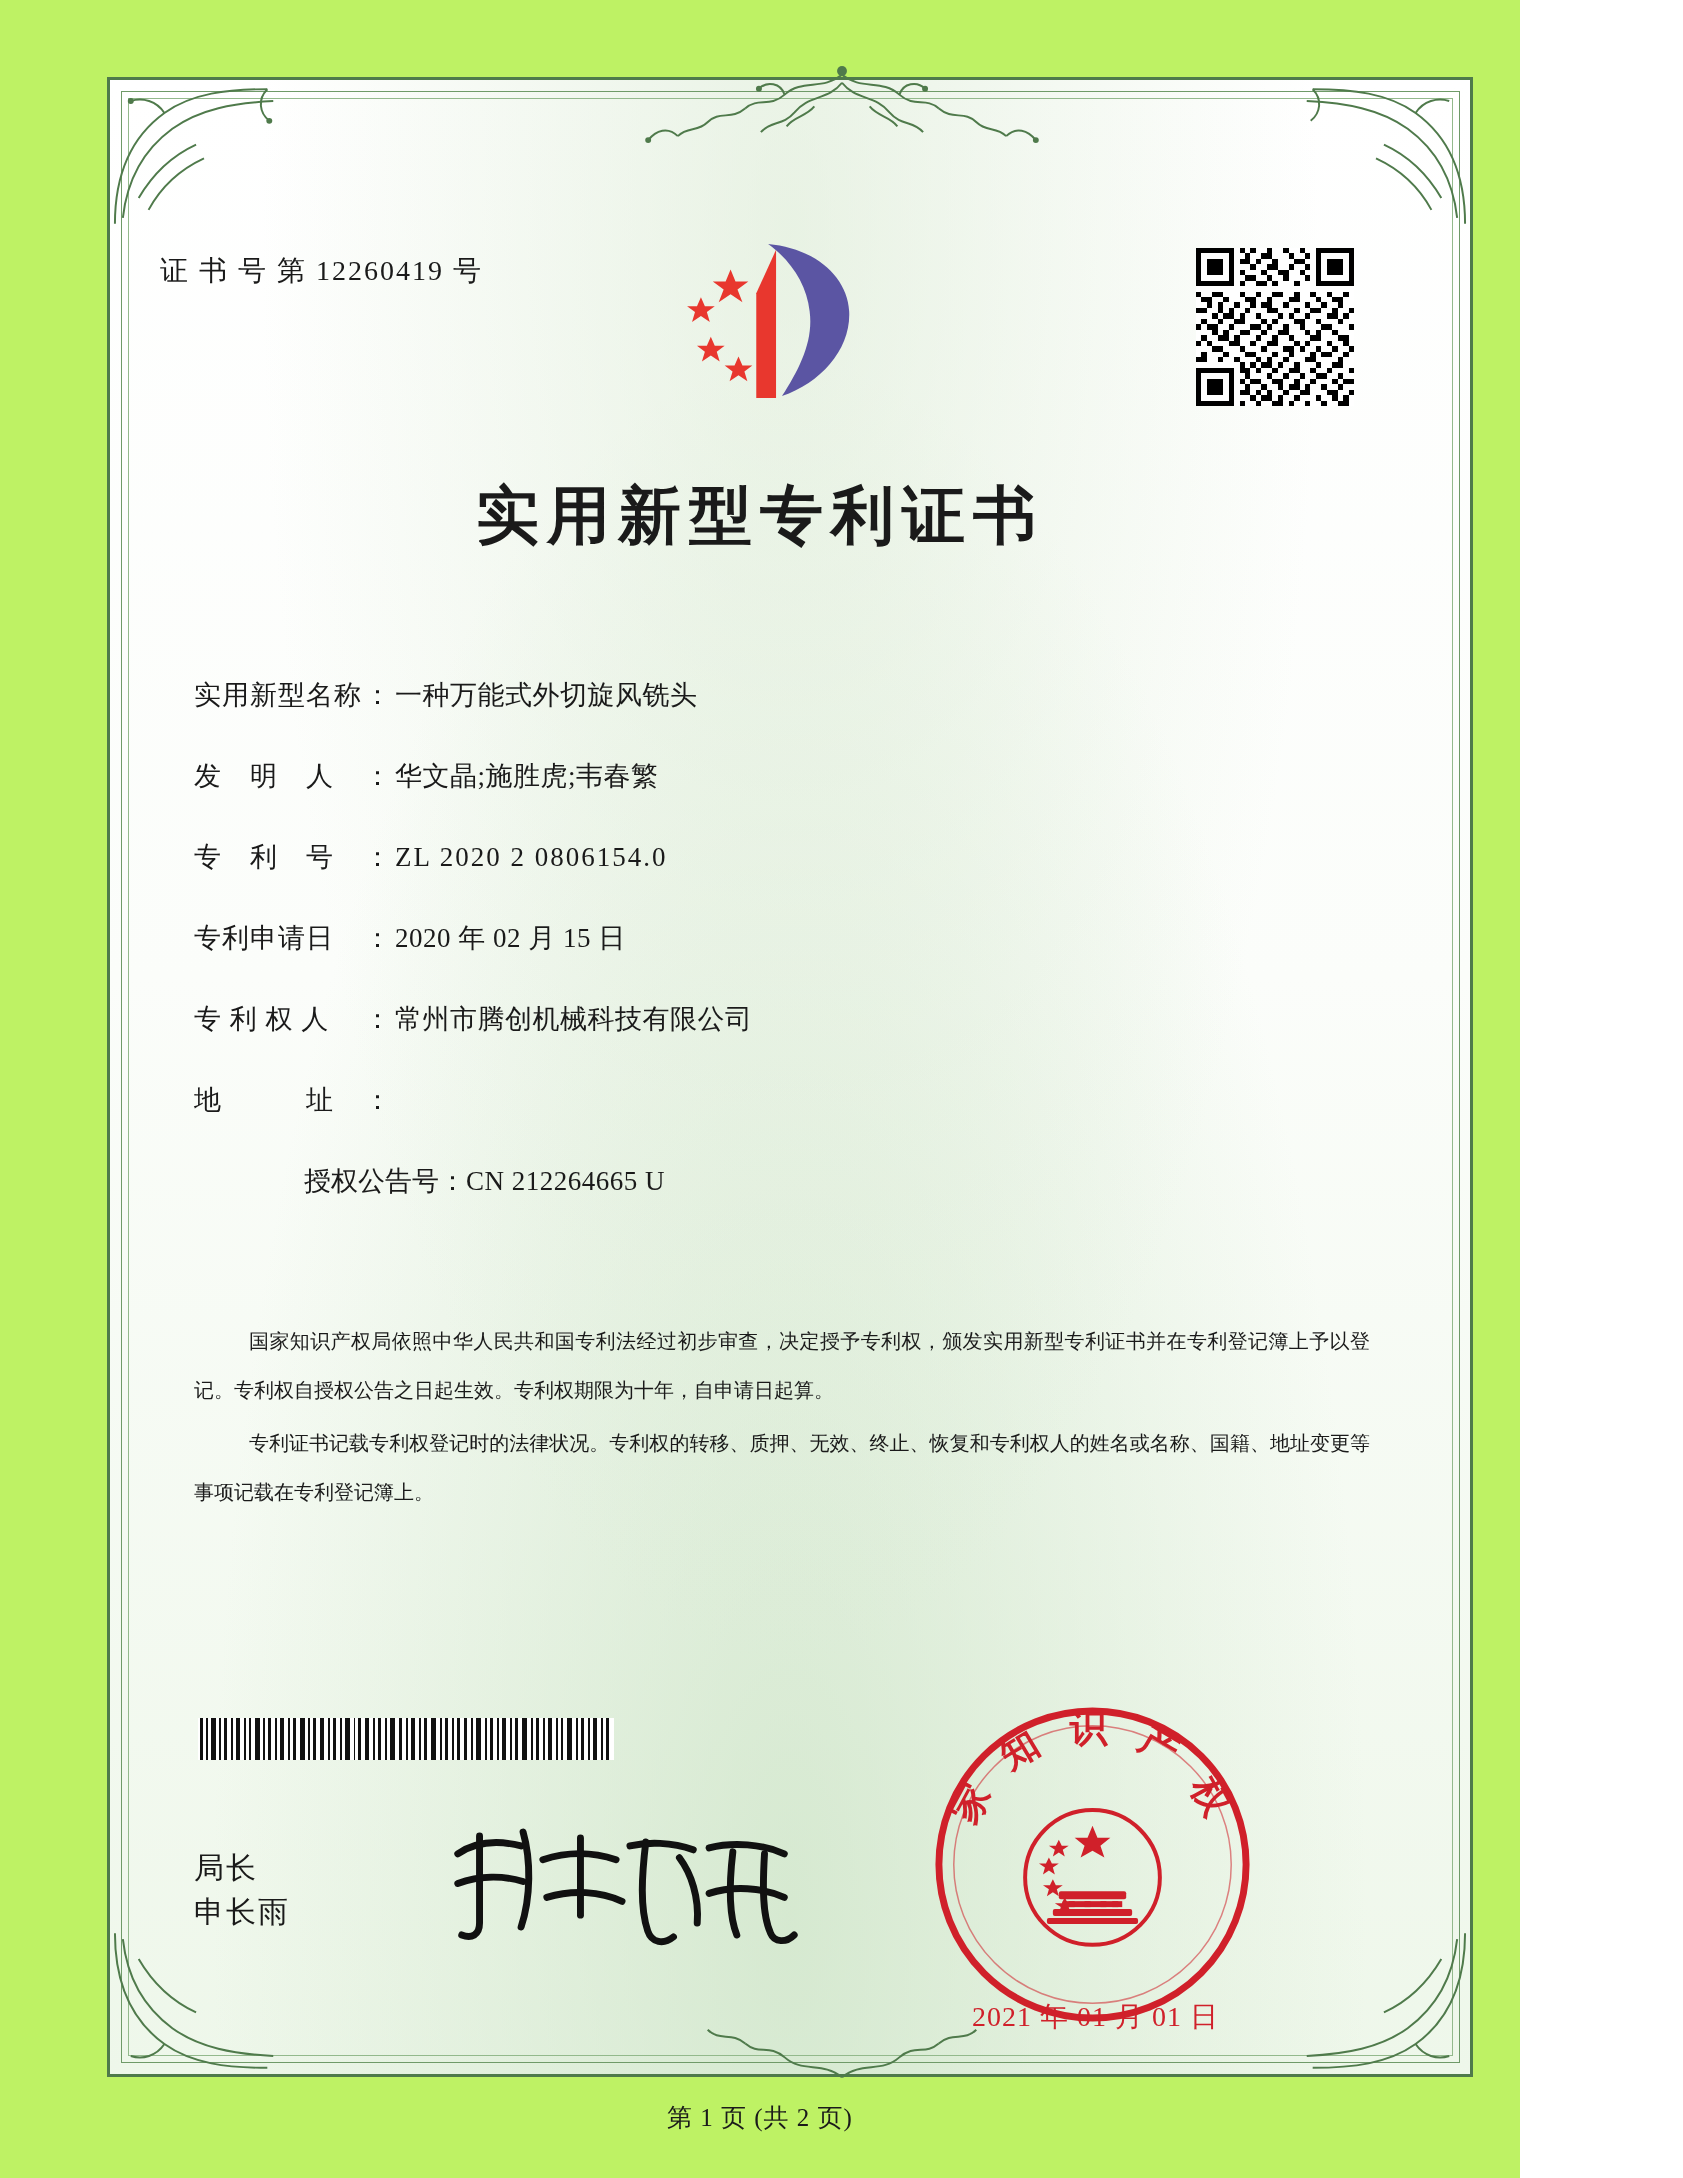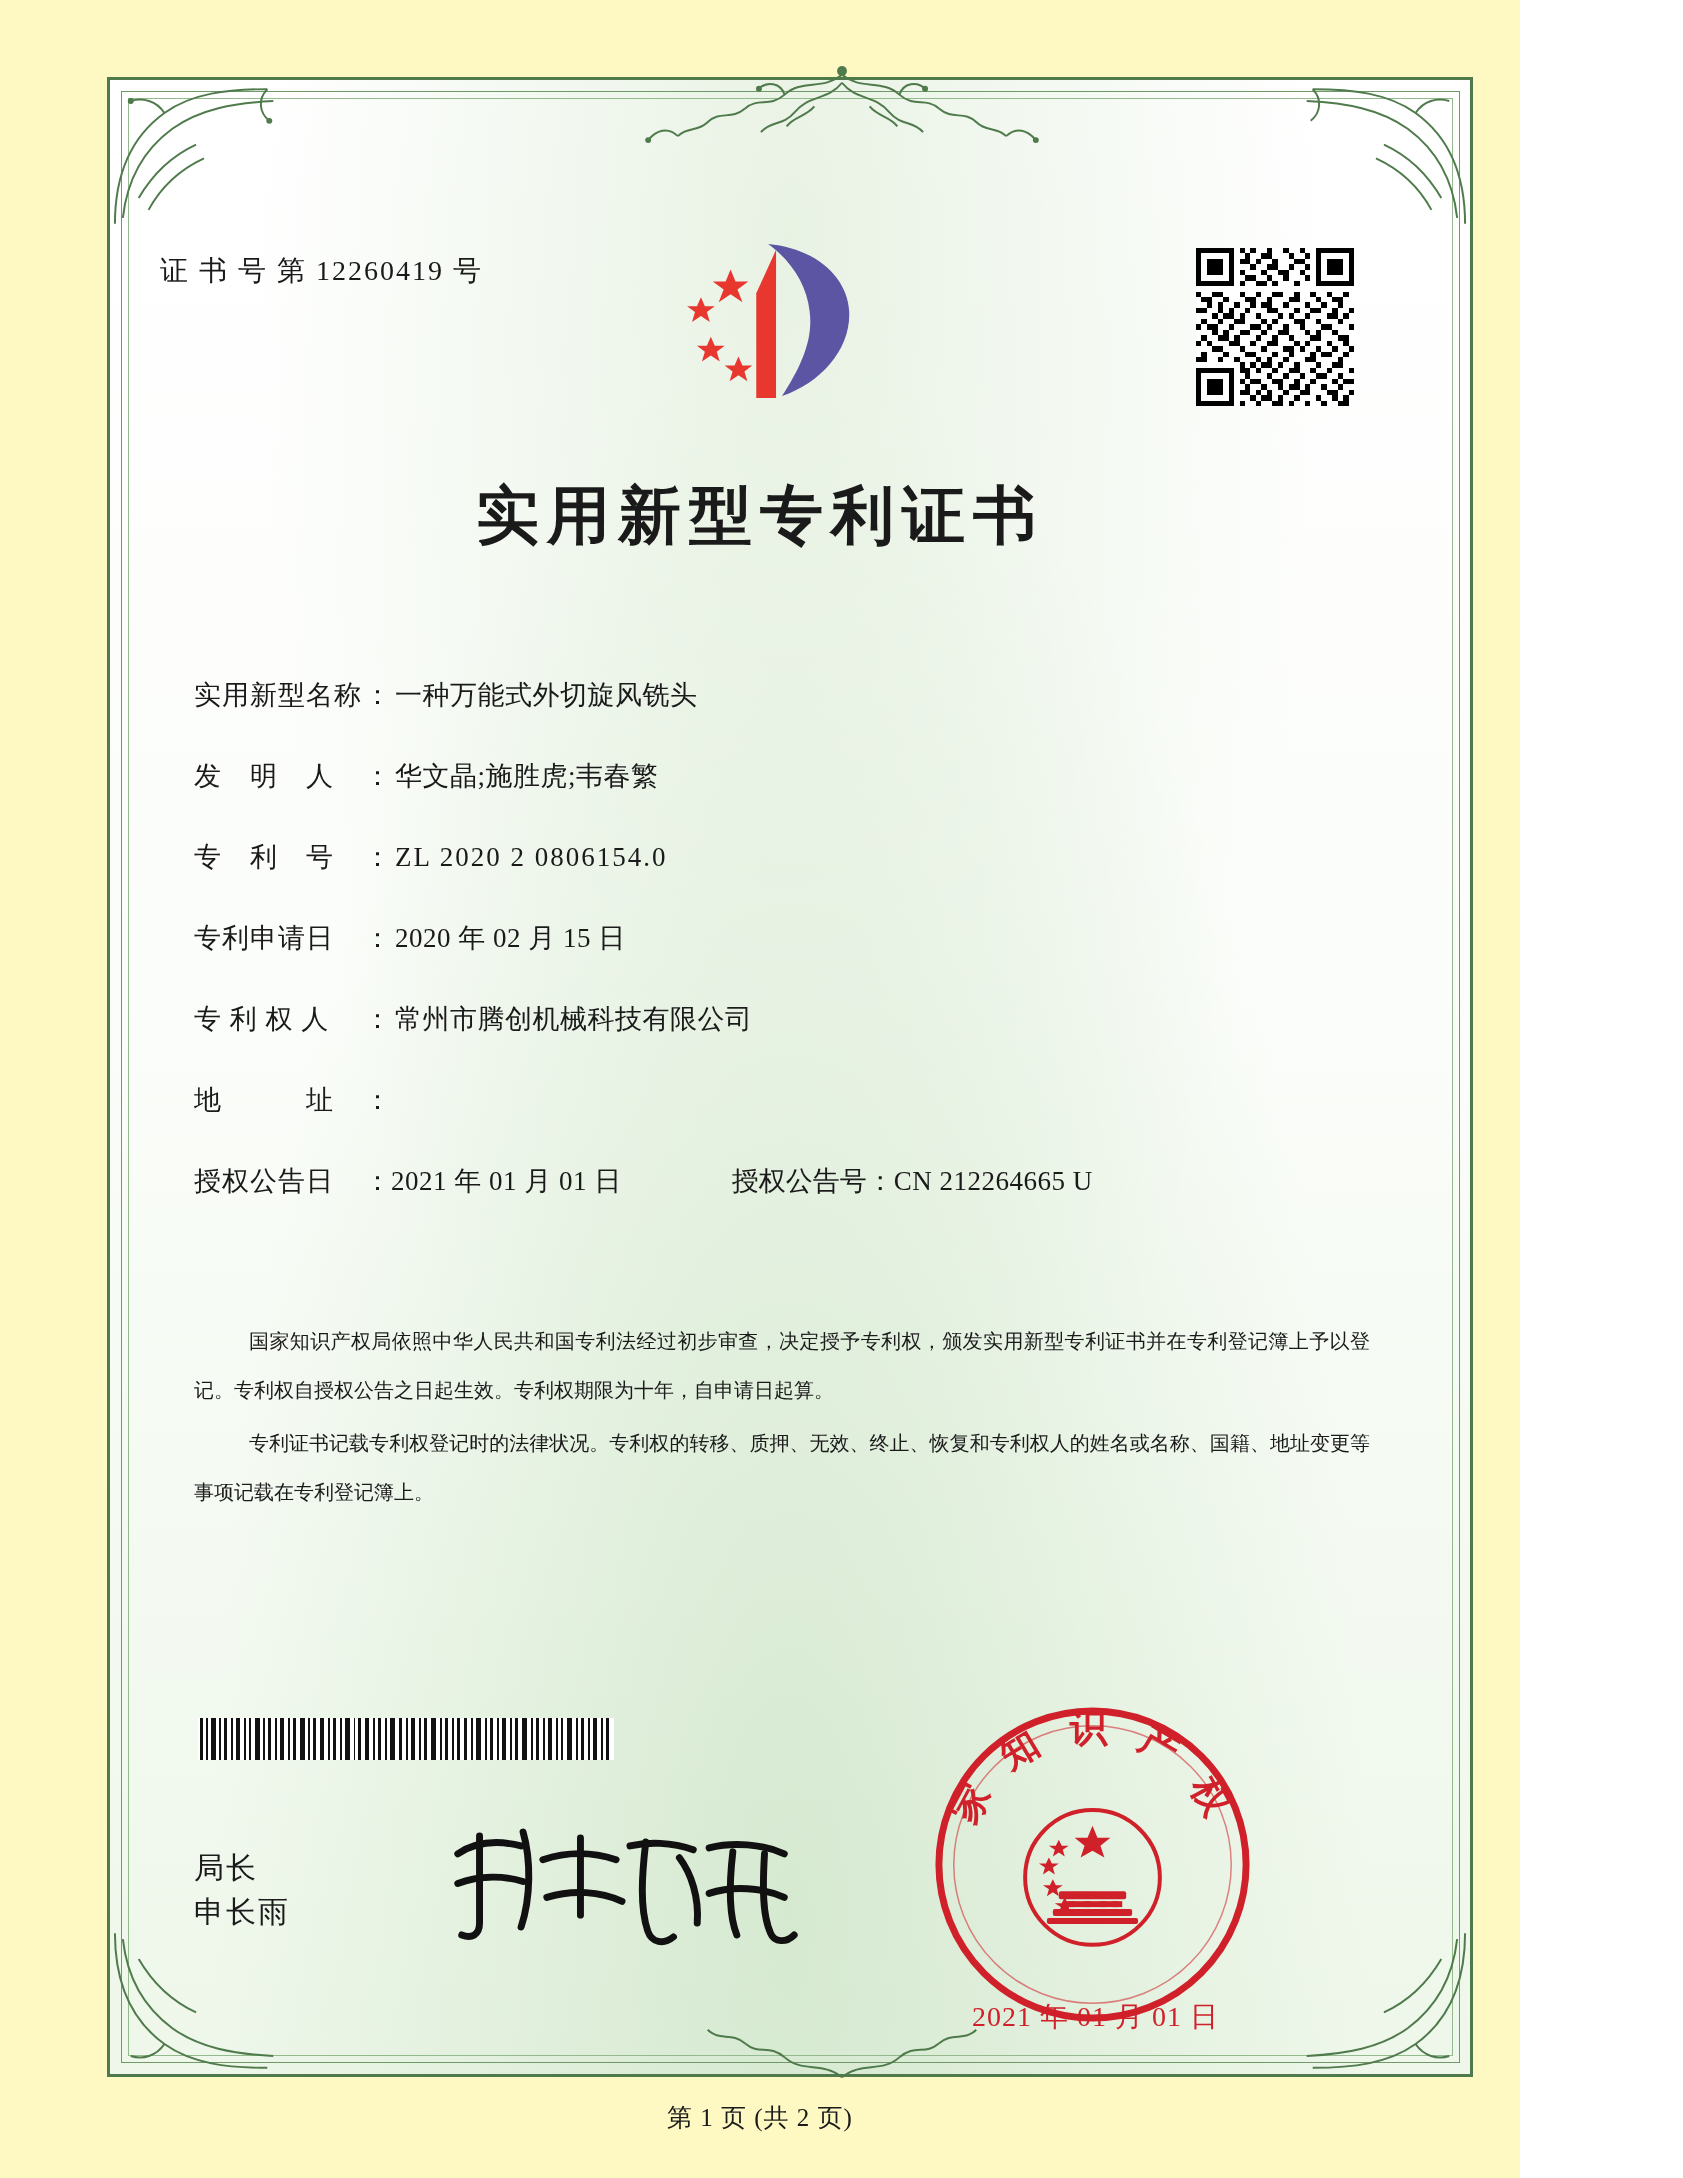--- a/index.html
+++ b/index.html
@@ -14,21 +14,21 @@
     color: #1a1a1a;
     position: relative;
     overflow: hidden;
   }
 
   .page {
     position: absolute;
     left: 0; top: 0;
     width: 1520px;
     height: 2178px;
-    background: #fef9c3;
+    background: #bef264;
   }
 
   
   .frame-outer {
     position: absolute;
     left: 107px; top: 77px;
     width: 1366px; height: 2000px;
     border: 3px solid #4f7a4b;
     box-sizing: border-box;
     background:
@@ -536,23 +536,20 @@
       <span class="field-colon">：</span>
       <span class="field-value">常州市腾创机械科技有限公司</span>
     </div>
 
     <div class="field-row">
       <span class="field-label">地　　　址</span>
       <span class="field-colon">：</span>
     </div>
 
     <div class="field-row two-col">
-      <span class="col1">
-        <span class="field-label">授权公告日</span><span>：</span><span class="field-value">2021 年 01 月 01 日</span>
-      </span>
       <span class="col2">
         <span>授权公告号</span><span>：</span><span class="field-value">CN 212264665 U</span>
       </span>
     </div>
 
   </div>
 
   <div class="paras">
     <p>国家知识产权局依照中华人民共和国专利法经过初步审查，决定授予专利权，颁发实用新型专利证书并在专利登记簿上予以登记。专利权自授权公告之日起生效。专利权期限为十年，自申请日起算。</p>
     <p>专利证书记载专利权登记时的法律状况。专利权的转移、质押、无效、终止、恢复和专利权人的姓名或名称、国籍、地址变更等事项记载在专利登记簿上。</p>

